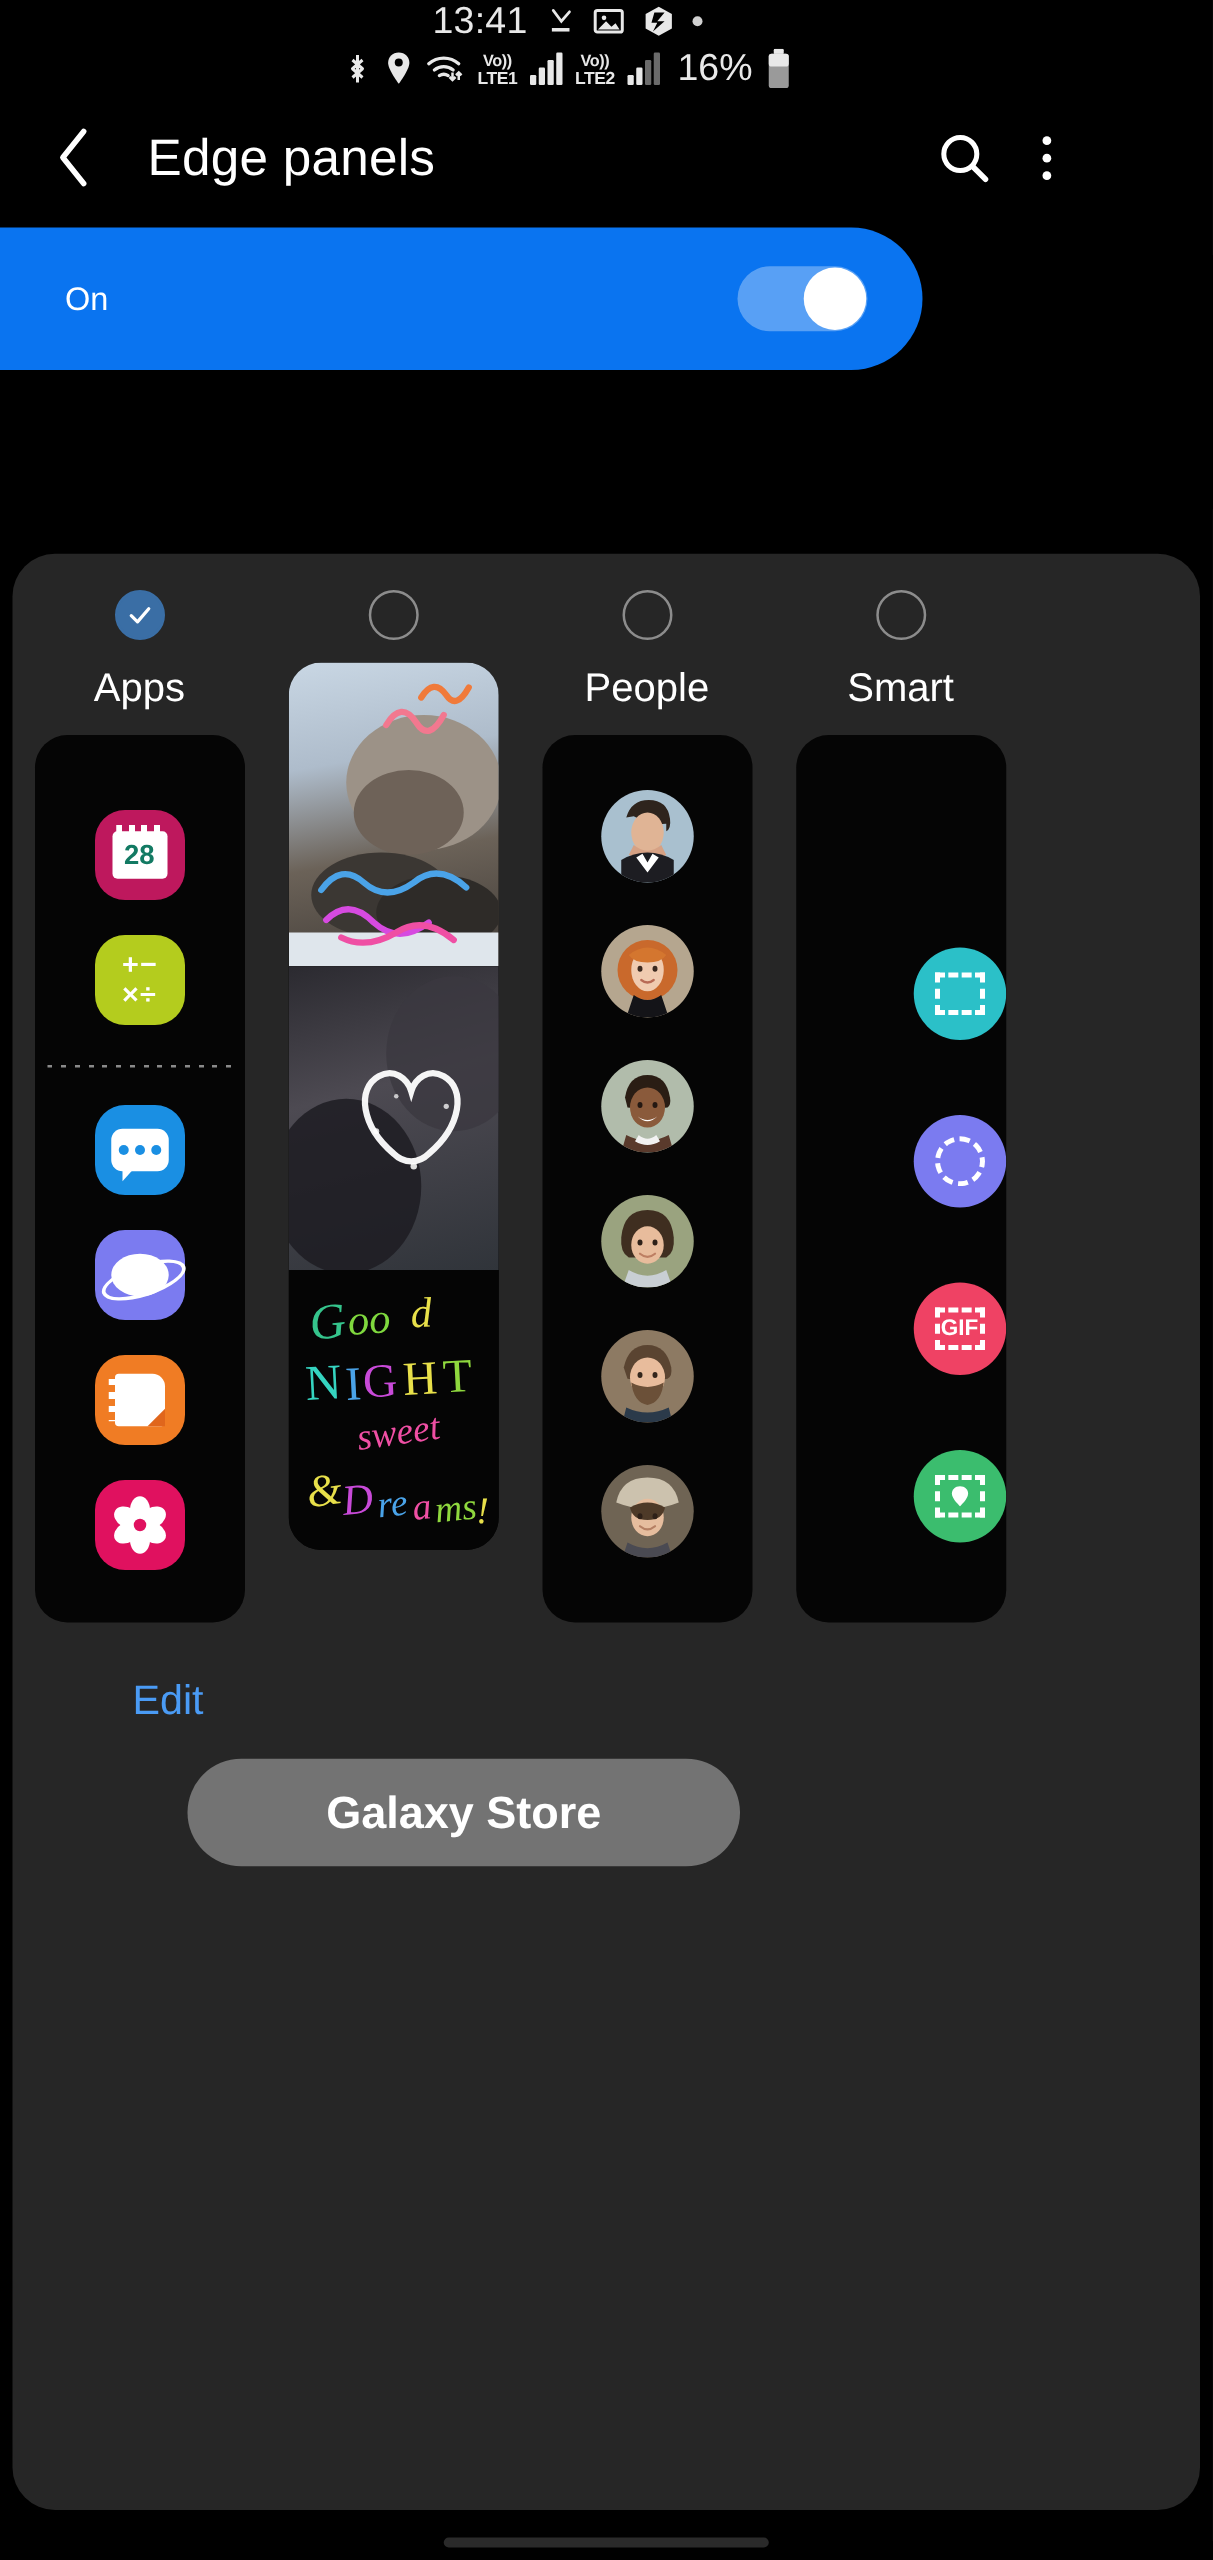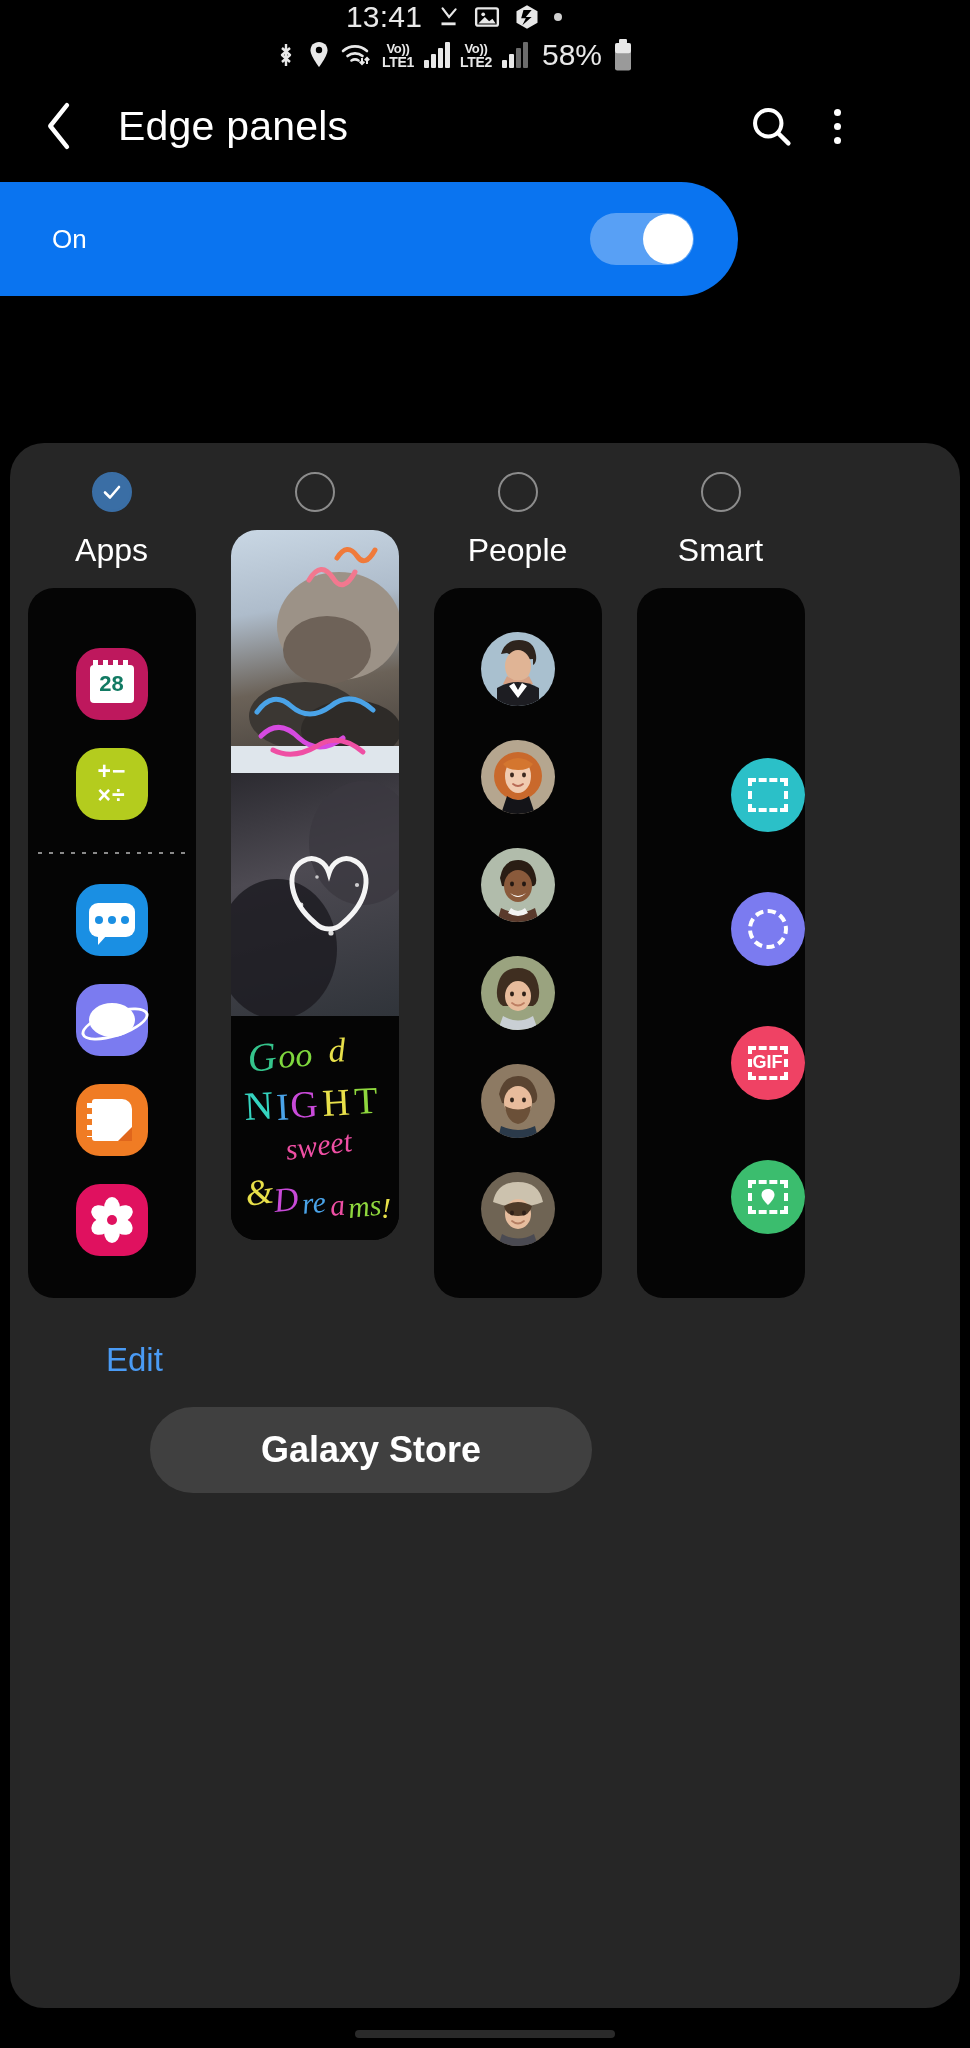--- a/index.html
+++ b/index.html
@@ -132,21 +132,21 @@
   .smart-icon { width:74px; height:74px; border-radius:50%; display:flex; align-items:center; justify-content:center;
     color:#fff; font-size:20px; font-weight:bold; }
   .dashbox { width:40px; height:34px; border:4px dashed #fff; }
   .dashcircle { width:40px; height:40px; border:4px dashed #fff; border-radius:50%; }
   .dashpin { width:40px; height:34px; border:4px dashed #fff; display:flex; align-items:center; justify-content:center; font-size:18px; }
 
   .edit-link { position:absolute; top:898px; left:96px; color:#4a9bf5; font-size:33px; cursor:pointer; }
 
   .store-btn {
     position:absolute; top:964px; left:140px; width:442px; height:86px;
-    background:#404040; border-radius:43px;
+    background:#737373; border-radius:43px;
     display:flex; align-items:center; justify-content:center; cursor:pointer;
   }
   .store-btn span { color:#fff; font-size:36px; font-weight:bold; }
 
   .nav-hint { position:absolute; bottom:10px; left:50%; transform:translateX(-50%); width:260px; height:8px;
     background:#2a2a2a; border-radius:4px; }
 </style>
 </head>
 <body>
 
@@ -211,21 +211,21 @@
       <span class="vo-stack">
         <span class="vo-top">Vo))</span>
         <span class="vo-bot">LTE2</span>
       </span>
       <span class="sig-group">
         <i class="sig-bar" style="height:8px"></i>
           <i class="sig-bar" style="height:14px"></i>
           <i class="sig-bar sig-dim" style="height:20px"></i>
           <i class="sig-bar sig-dim" style="height:26px"></i>
       </span>
-      <span class="battery-pct">58%</span>
+      <span class="battery-pct">16%</span>
       <span class="sicon">
         <svg width="22" height="32" viewBox="0 0 18 28">
             <rect x="5.5" y="0" width="7" height="4" rx="1" fill="#e8e8e8"></rect>
             <rect x="2" y="3.5" width="14" height="24" rx="2" fill="#9a9a9a"></rect>
             <rect x="2" y="3.5" width="14" height="9" rx="2" fill="#e8e8e8"></rect>
           </svg>
       </span>
     </div>
   </div>
 

